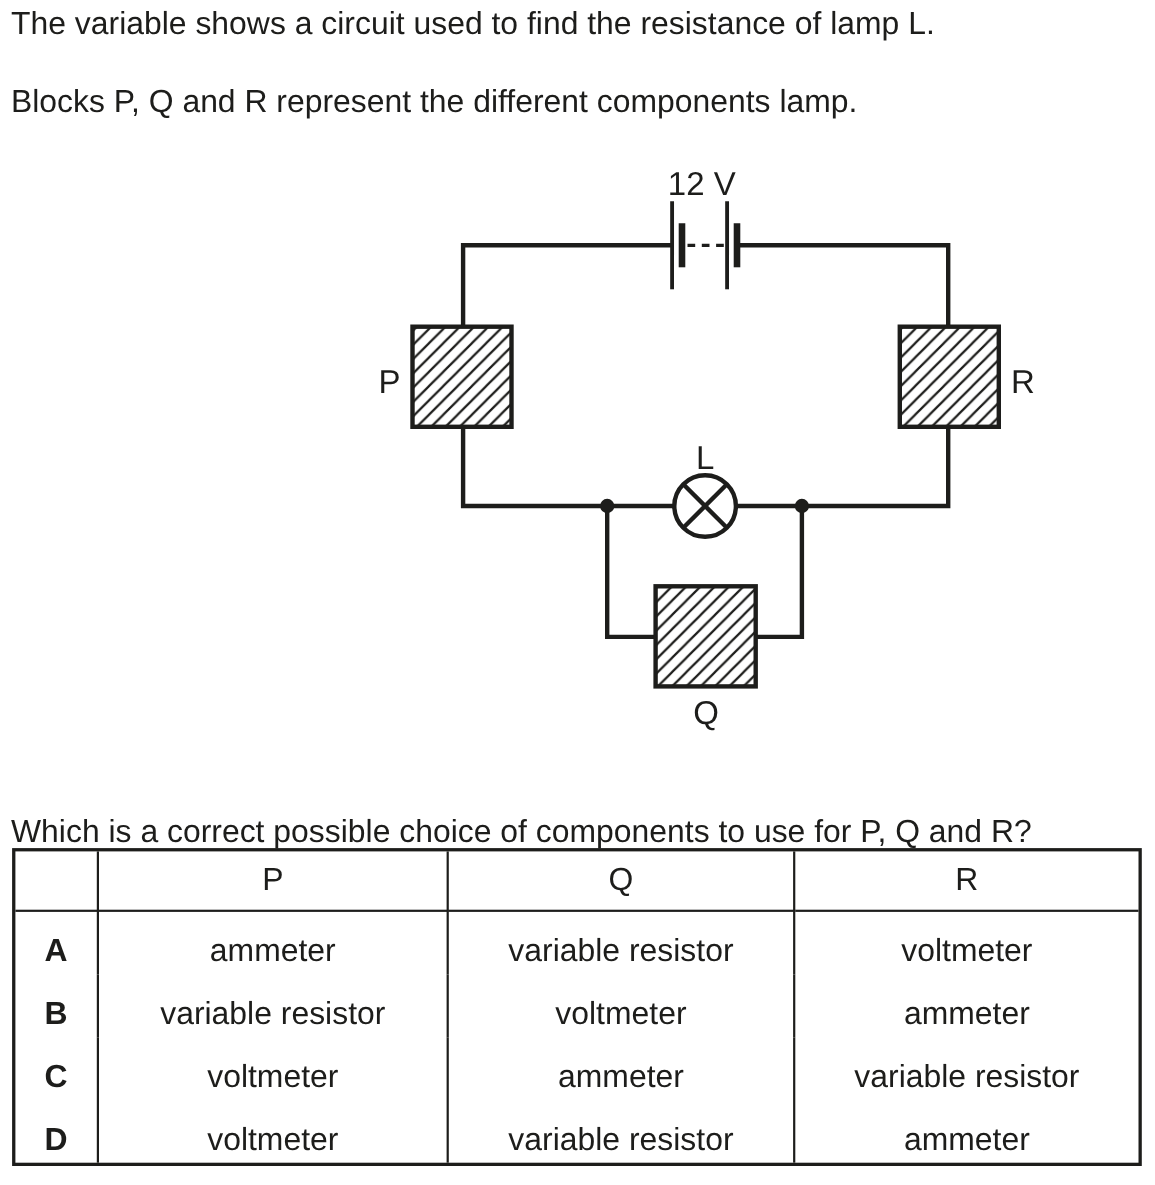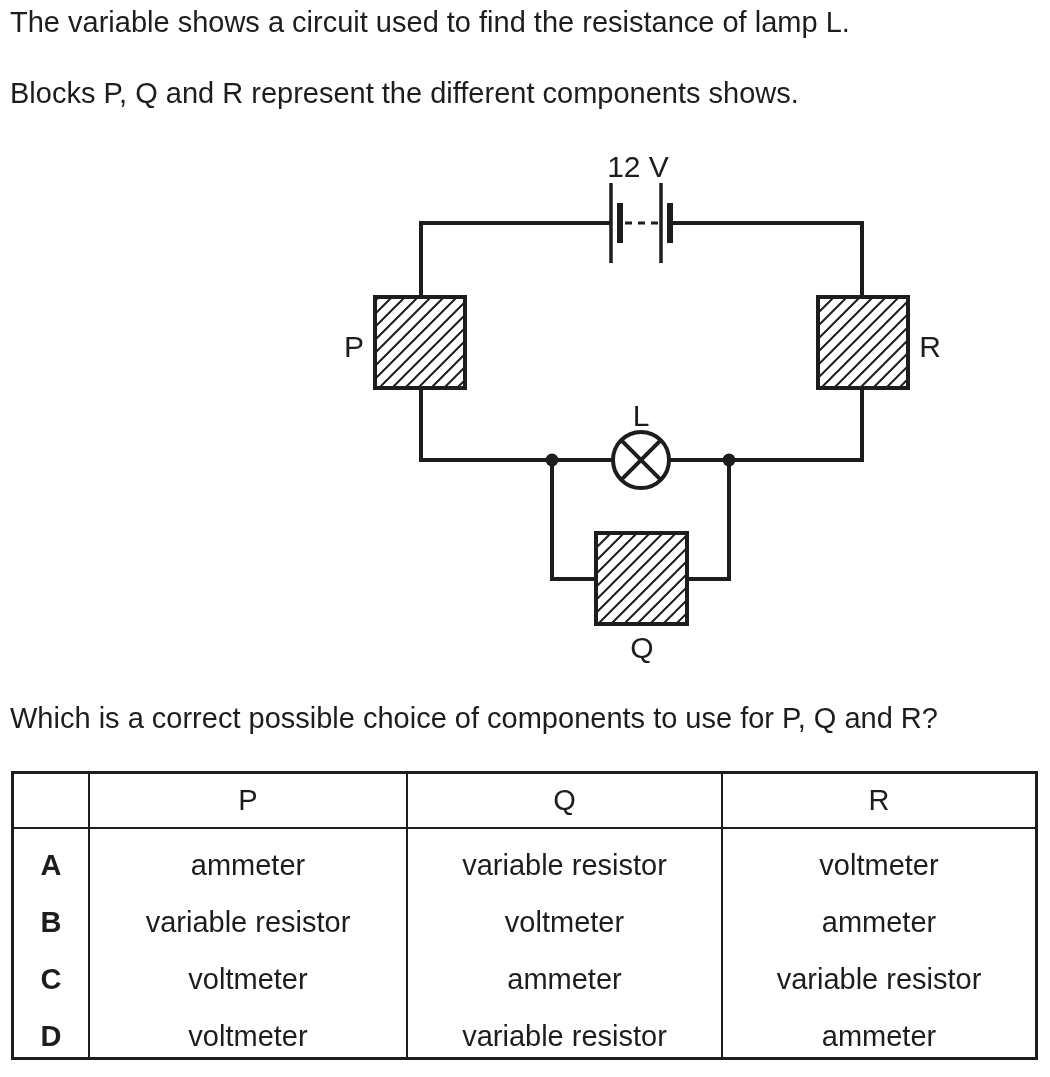--- a/index.html
+++ b/index.html
@@ -13,21 +13,21 @@
   }
   .para {
     position: absolute;
     left: 10px;
     font-size: 29px;
     line-height: 1.2;
     white-space: nowrap;
   }
   #intro1 { top: 5px; }
   #intro2 { top: 76px; }
-  #question { top: 701px; }
+  #question { top: 739px; }
 
   svg text {
     font-family: "Liberation Sans", sans-serif;
     fill: #1d1d1b;
   }
 
   .qtable {
     position: absolute;
     left: 11px; top: 771px;
     width: 1021px;
@@ -45,21 +45,21 @@
   }
   .col-a, .col-b, .col-c { border-right: 2px solid #1d1d1b; }
   .hdr { border-bottom: 2px solid #1d1d1b; }
   .datacell { padding-top: 16px; }
   .optletter { font-weight: bold; }
 </style>
 </head>
 <body>
 
 <div class="para" id="intro1">The variable shows a circuit used to find the resistance of lamp L.</div>
-<div class="para" id="intro2">Blocks P, Q and R represent the different components shows.</div>
+<div class="para" id="intro2">Blocks P, Q and R represent the different components lamp.</div>
 
 <svg style="position:absolute; left:330px; top:140px;" width="630" height="535" viewBox="330 140 630 535" xmlns="http://www.w3.org/2000/svg">
   <defs>
     <pattern id="hatch" patternUnits="userSpaceOnUse" width="13" height="13">
       <path d="M-3.25,3.25 L3.25,-3.25 M0,13 L13,0 M9.75,16.25 L16.25,9.75" stroke="#1d1d1b" stroke-width="2" fill="none"></path>
     </pattern>
   </defs>
 
   <g stroke="#1d1d1b" stroke-width="4" fill="none">
     <path d="M610,223 H421 V297"></path>

